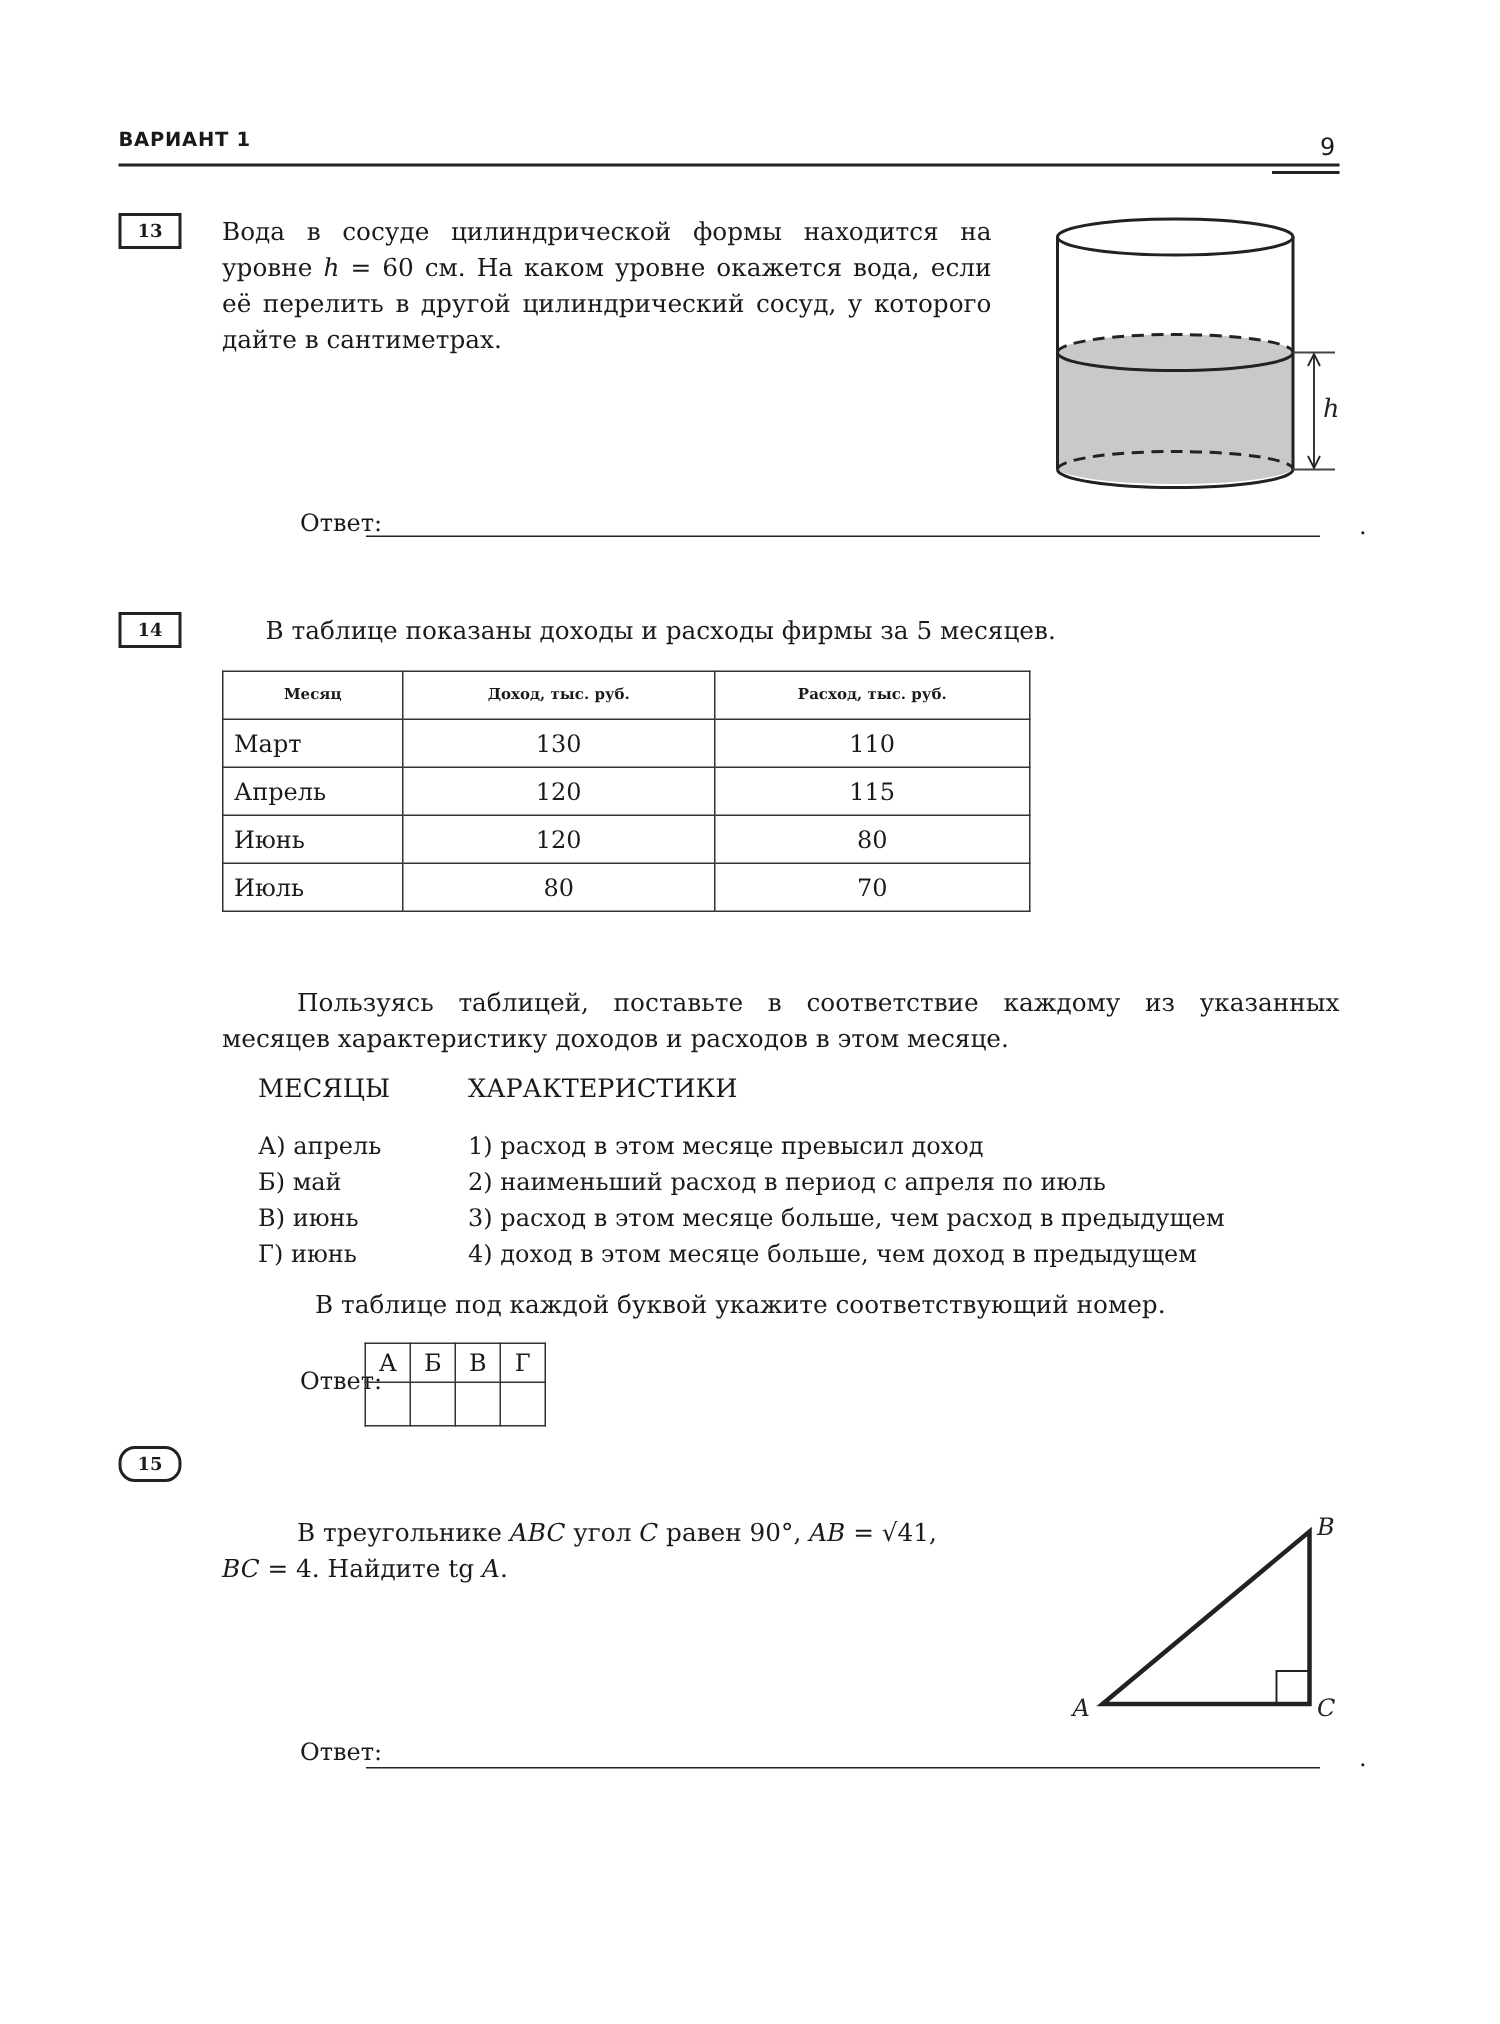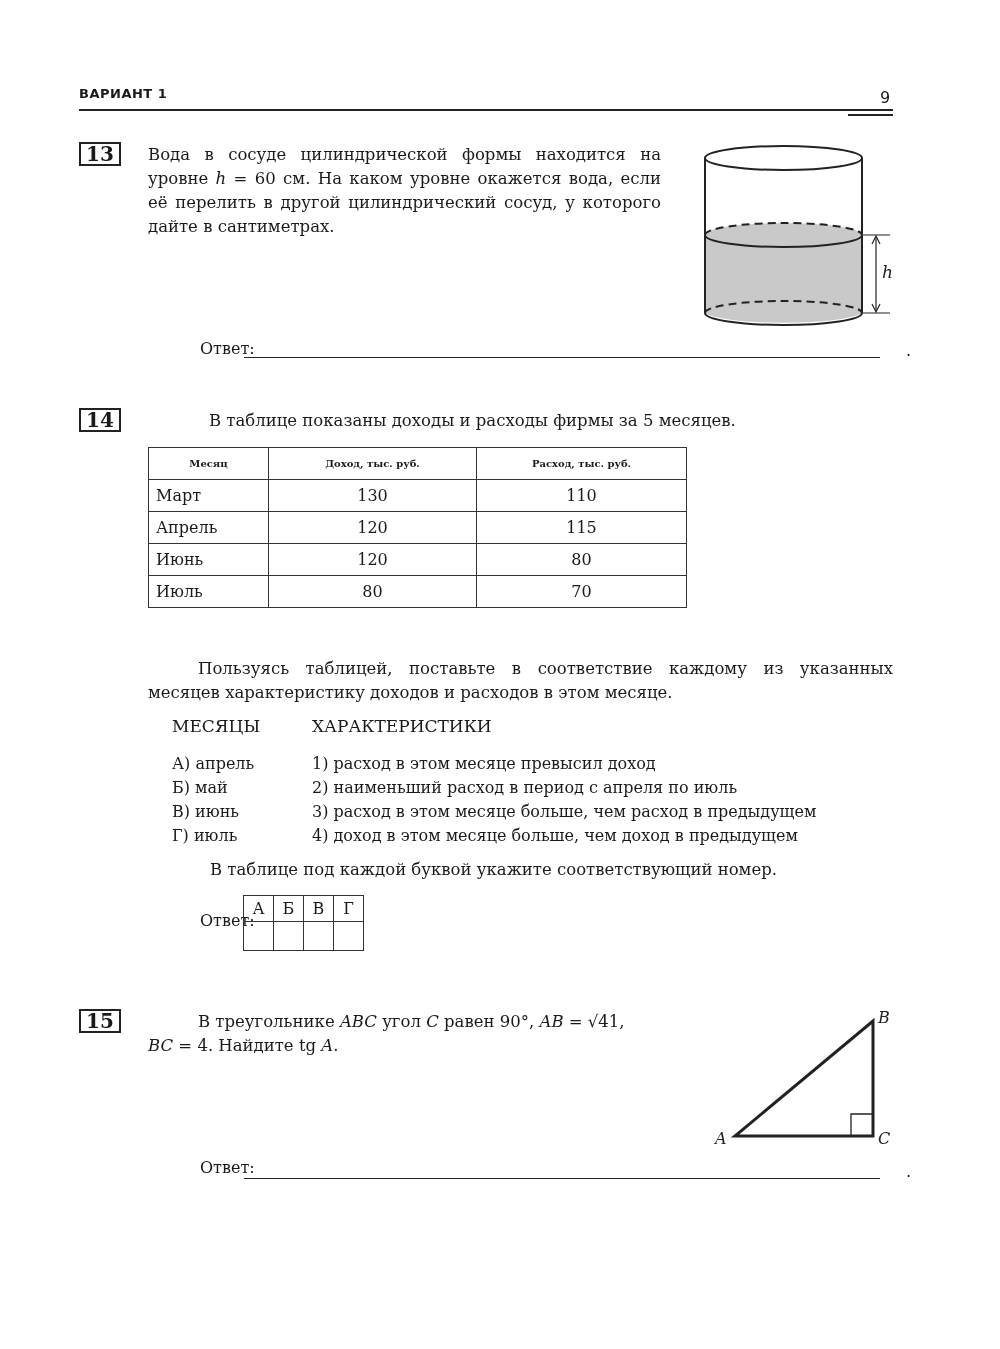--- a/index.html
+++ b/index.html
@@ -3,21 +3,21 @@
 <meta charset="utf-8">
 <style>
   html, body { margin: 0; padding: 0; background: #fff; }
   body { width: 1000px; height: 1349px; position: relative; overflow: hidden;
          font-family: "DejaVu Serif", "Liberation Serif", serif; color: #1a1a1a; }
   .abs { position: absolute; }
   .header-left { left: 79px; top: 86px; font-family: "DejaVu Sans", sans-serif; font-weight: bold; font-size: 13px; letter-spacing: 0.5px; }
   .header-num { left: 880px; top: 88px; font-family: "DejaVu Sans", sans-serif; font-size: 16px; }
   .header-rule { left: 79px; top: 109px; width: 814px; height: 2px; background: #222; }
   .header-rule2 { left: 848px; top: 114px; width: 45px; height: 2px; background: #222; }
-  .qnum { width: 42px; height: 24px; border: 2px solid #222; font-weight: bold; font-size: 20px;
+  .qnum { width: 42px; height: 24px; border: 2px solid #222; font-weight: bold; font-size: 12px;
           display: flex; align-items: center; justify-content: center; box-sizing: border-box; }
   .p { font-size: 16.5px; line-height: 24px; }
   .just { text-align: justify; }
   .ans-label { font-size: 16px; margin-left: 23px; }
   .ans-line { height: 1px; background: #222; }
   table.data { border-collapse: collapse; font-size: 16px; }
   table.data td, table.data th { border: 1.5px solid #333; height: 31px; padding: 0 7px; }
   table.data th { font-weight: bold; font-size: 10px; }
   table.data td.c { text-align: center; }
   .opt { font-size: 16px; line-height: 24px; margin-left: 24px; }
@@ -57,21 +57,21 @@
   <path d="M182 109 L186 101 L190 109" fill="none" stroke="#222" stroke-width="1.2"></path>
   <path d="M182 169 L186 177 L190 169" fill="none" stroke="#222" stroke-width="1.2"></path>
   <text x="192" y="143" font-family="DejaVu Serif, serif" font-style="italic" font-size="17" fill="#222">h</text>
 </svg>
 
 <div class="abs ans-label" style="left:177px;top:339px;">Ответ:</div>
 <div class="abs ans-line" style="left:244px;top:357px;width:636px;"></div>
 <div class="abs ans-label" style="left:883px;top:341px;">.</div>
 
 <div class="abs qnum" style="left:79px;top:408px;">14</div>
-<div class="abs p" style="left:177px;top:409px;margin-left:32px;">В таблице показаны доходы и расходы фирмы за 5 месяцев.</div>
+<div class="abs p" style="left:177px;top:409px;">В таблице показаны доходы и расходы фирмы за 5 месяцев.</div>
 
 <table class="abs data" style="left:148px;top:447px;width:539px;">
   <tbody>
       <tr>
     <th style="width:105px">Месяц</th>
     <th style="width:193px">Доход, тыс. руб.</th>
     <th>Расход, тыс. руб.</th>
   </tr>
   <tr>
     <td>Март</td>
@@ -101,21 +101,21 @@
   <div>месяцев характеристику доходов и расходов в этом месяце.</div>
 </div>
 
 <div class="abs opt" style="left:148px;top:714px;font-size:17px;">МЕСЯЦЫ</div>
 <div class="abs opt" style="left:288px;top:714px;font-size:17px;">ХАРАКТЕРИСТИКИ</div>
 
 <div class="abs opt" style="left:148px;top:752px;">
   <div>А) апрель</div>
   <div>Б) май</div>
   <div>В) июнь</div>
-  <div>Г) июль</div>
+  <div>Г) июнь</div>
 </div>
 <div class="abs opt" style="left:288px;top:752px;">
   <div>1) расход в этом месяце превысил доход</div>
   <div>2) наименьший расход в период с апреля по июль</div>
   <div>3) расход в этом месяце больше, чем расход в предыдущем</div>
   <div>4) доход в этом месяце больше, чем доход в предыдущем</div>
 </div>
 
 <div class="abs p" style="left:198px;top:858px;margin-left:12px;">В таблице под каждой буквой укажите соответствующий номер.</div>
 
@@ -130,21 +130,21 @@
   </tr>
   <tr>
     <td style="height:28px"></td>
     <td></td>
     <td></td>
     <td></td>
   </tr>
 </tbody>
   </table>
 
-<div class="abs qnum" style="left:79px;top:1009px;">15</div>
+<div class="abs qnum" style="left:79px;top:964px;border-radius:11px;">15</div>
 <div class="abs p" style="left:148px;top:1010px;width:540px;">
   <div style="padding-left:50px"><span>В треугольнике </span><i class="m">ABC</i><span> угол </span><i class="m">C</i><span> равен 90°, </span><i class="m">AB</i><span> = √41,</span></div>
   <div><i class="m">BC</i><span> = 4. Найдите tg </span><i class="m">A</i><span>.</span></div>
 </div>
 
 <svg class="abs" style="left:705px;top:1003px;" width="200" height="150">
   <polygon points="30,133 168,133 168,18" fill="none" stroke="#222" stroke-width="3"></polygon>
   <polyline points="146,133 146,111 168,111" fill="none" stroke="#222" stroke-width="1.3"></polyline>
   <text x="10" y="141" font-family="DejaVu Serif, serif" font-style="italic" font-size="16" fill="#222">A</text>
   <text x="173" y="20" font-family="DejaVu Serif, serif" font-style="italic" font-size="16" fill="#222">B</text>

